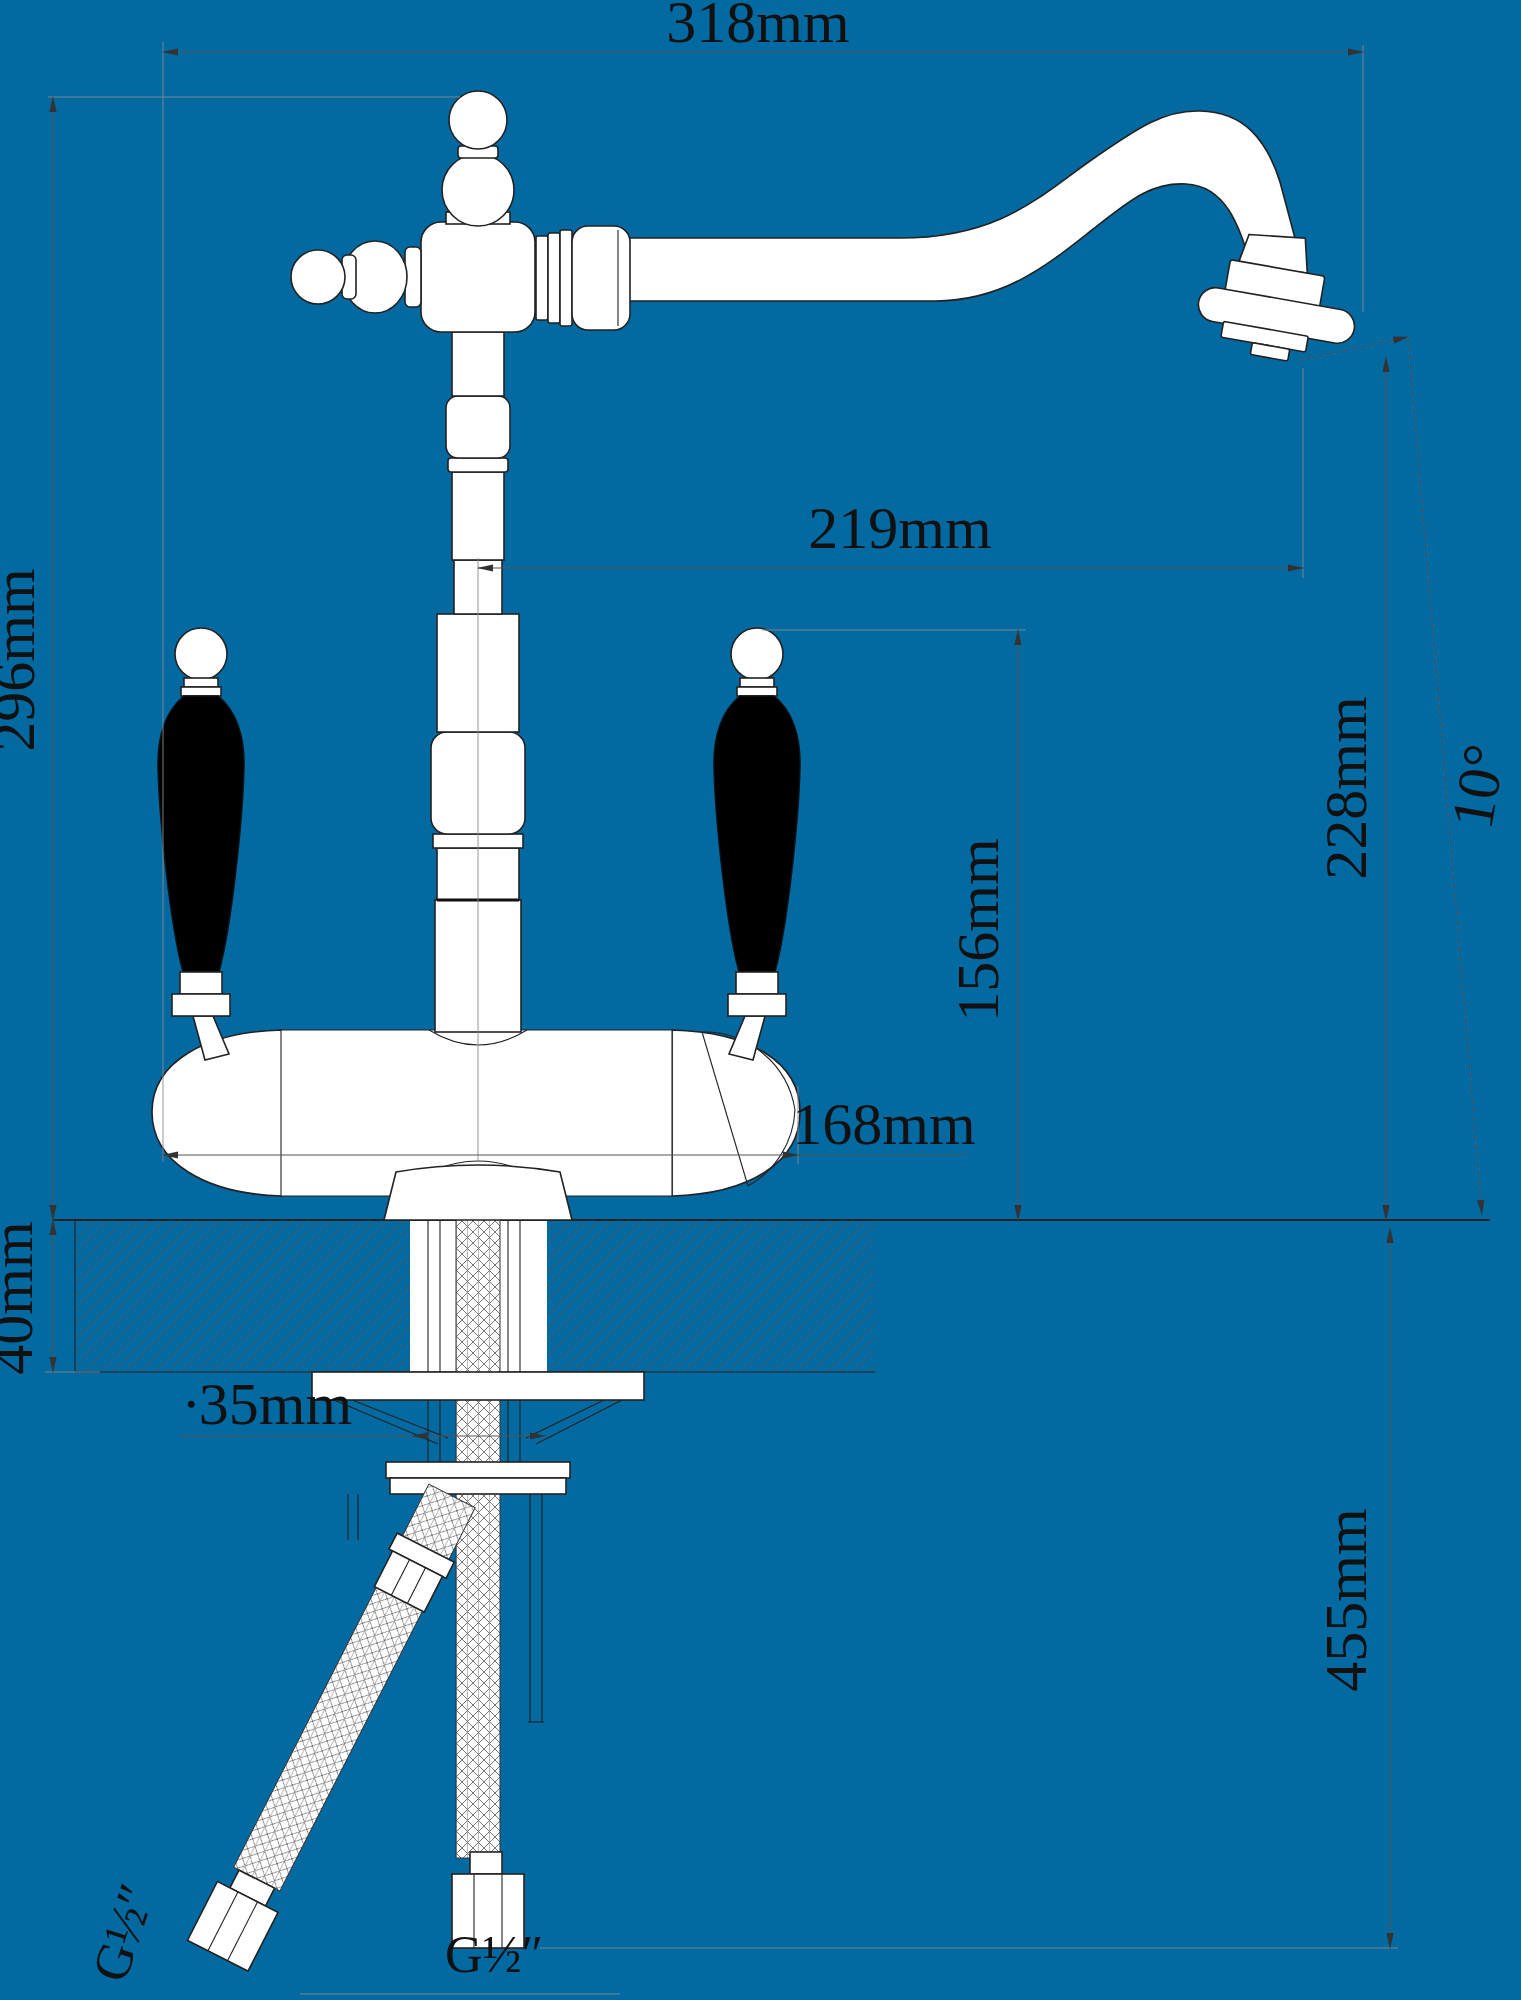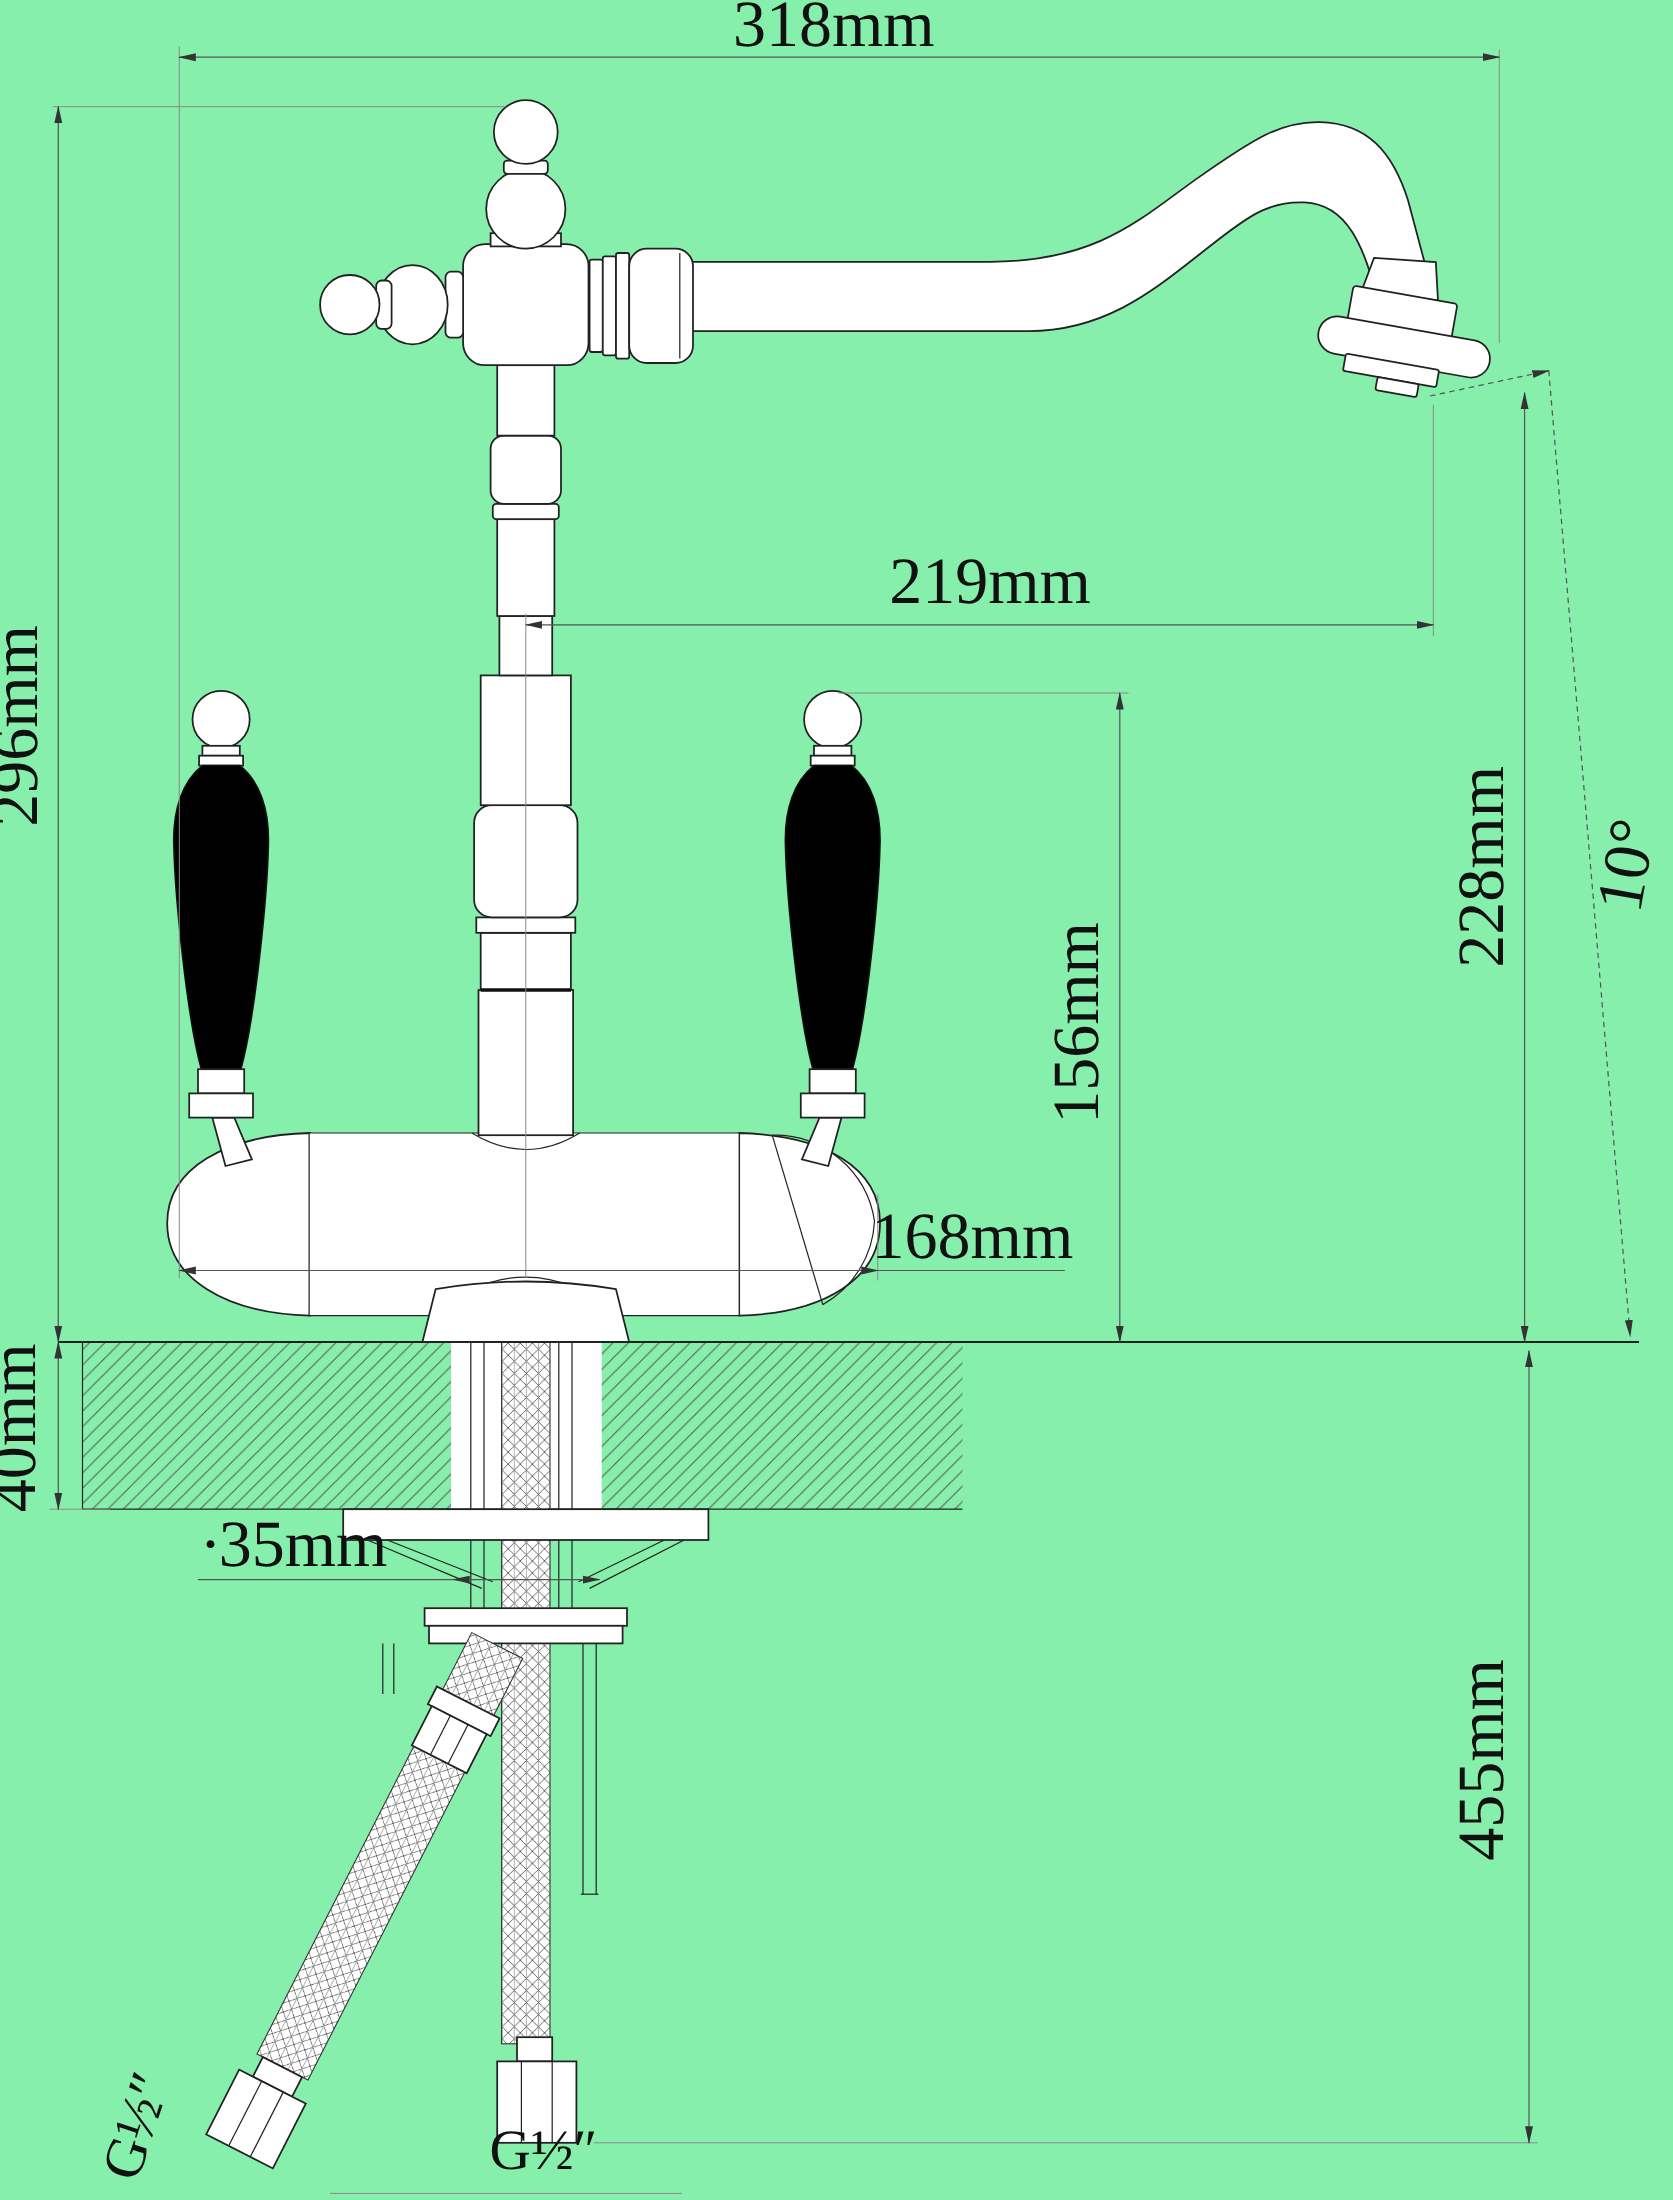--- a/index.html
+++ b/index.html
@@ -1,19 +1,19 @@
 <!DOCTYPE html>
 <html><head>
 <meta charset="utf-8">
 <style>
   html,body{margin:0;padding:0;background:#ffffff;}
   .sheet{
     position:relative;
     width:1521px;height:2000px;
-    background:#86efac;
+    background:#0369a1;
     font-family:"Liberation Serif","DejaVu Serif",serif;
     overflow:hidden;
   }
   svg{display:block}
   text{
     font-family:"Liberation Serif","DejaVu Serif",serif;
     fill:#111111;
   }
   .dim-text{font-size:60px;}
   .dim-text-sm{font-size:52px;}

